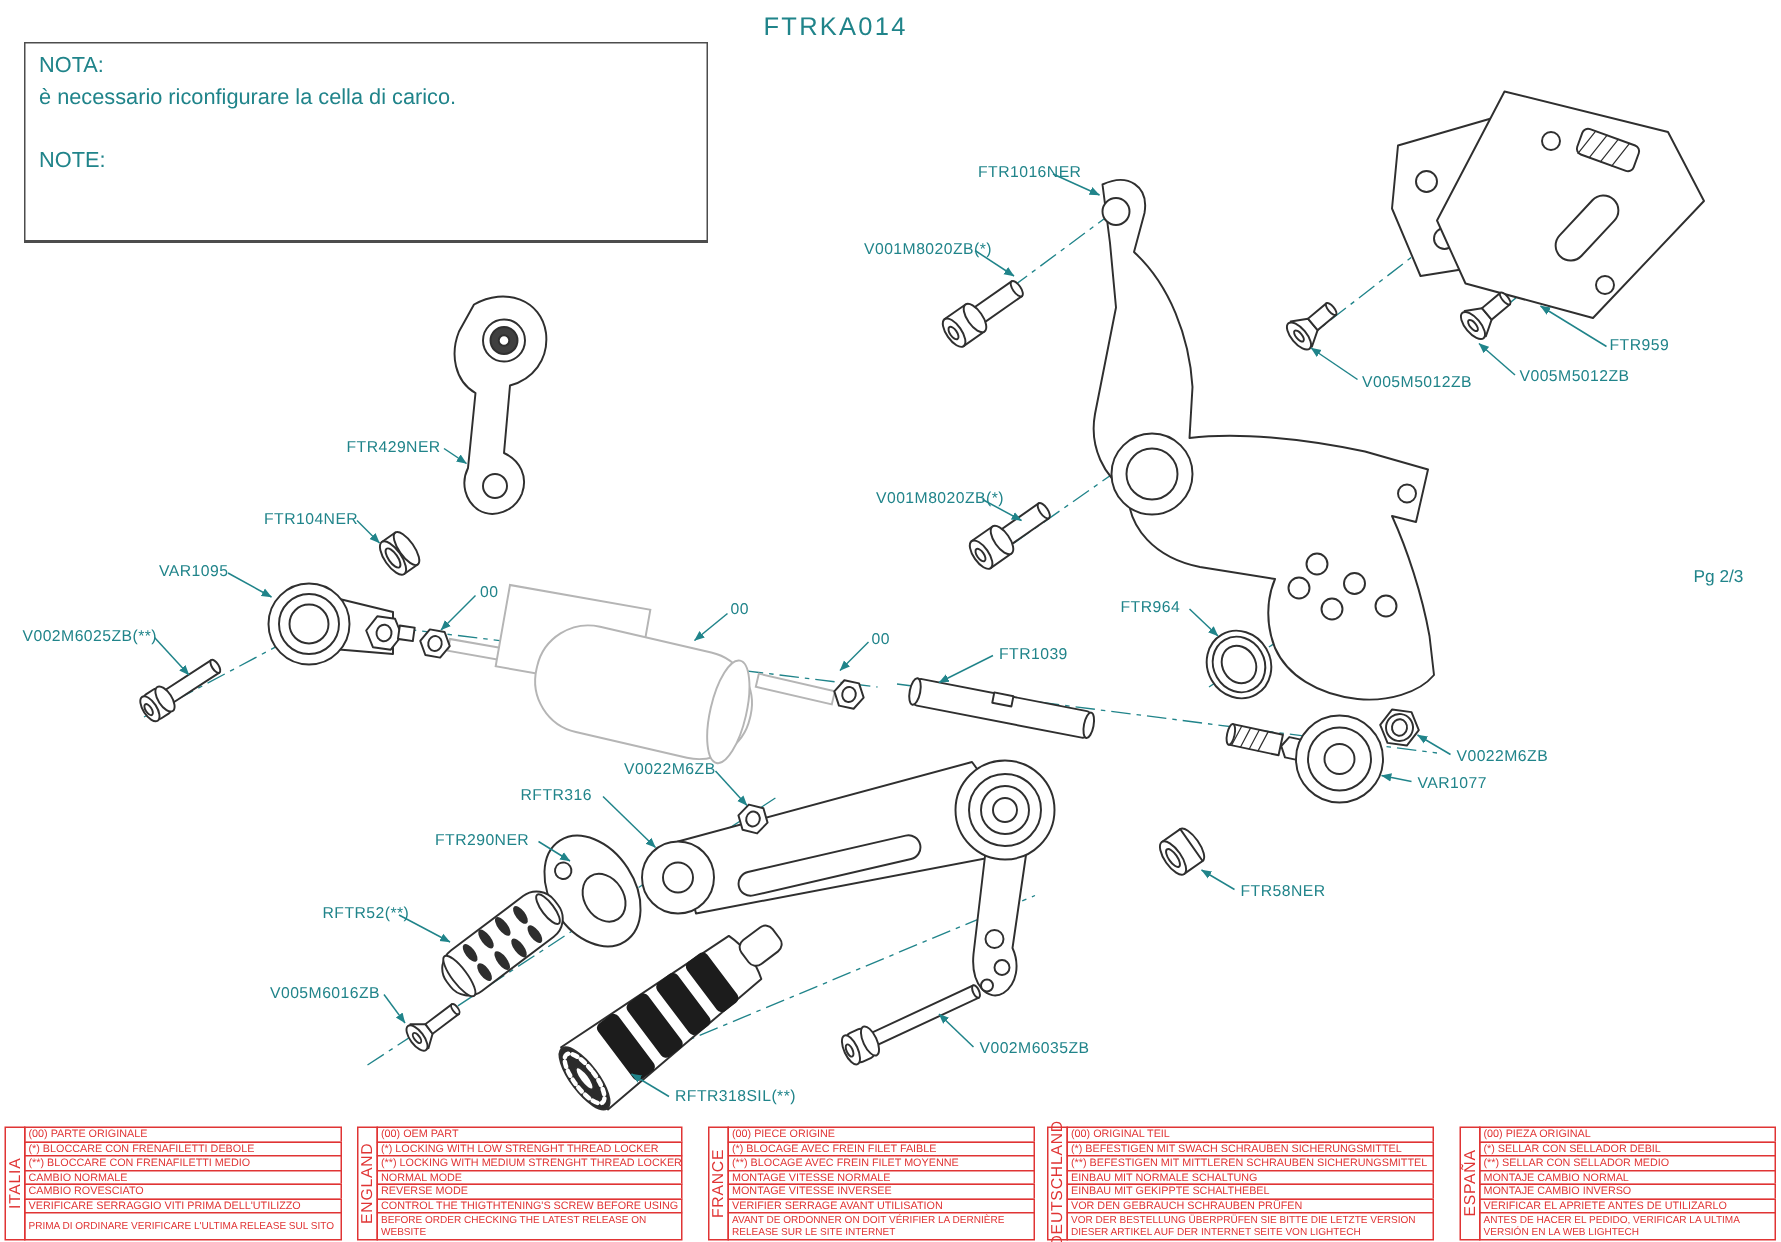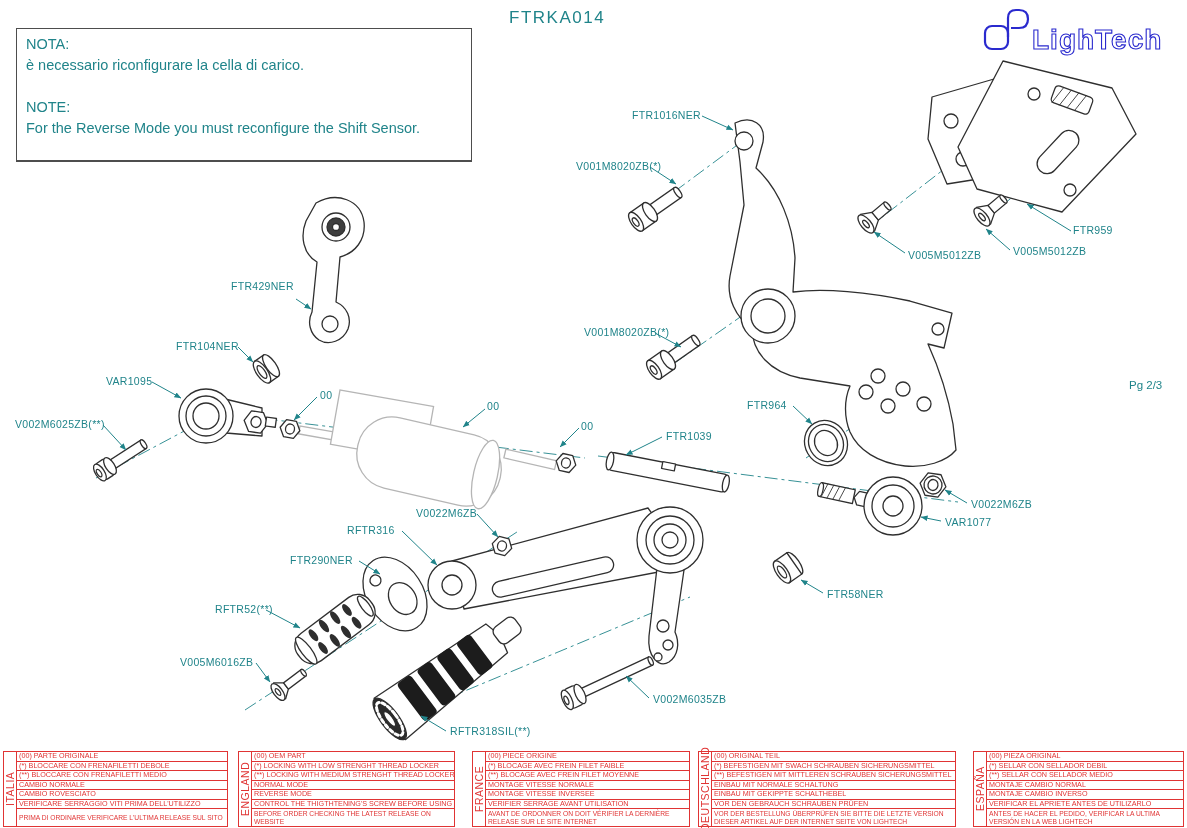--- a/index.html
+++ b/index.html
@@ -311,40 +311,32 @@
         <line x1="967" y1="503" x2="945" y2="490" marker-end="url(#arw)"></line>
         <line x1="941" y1="521" x2="921" y2="517" marker-end="url(#arw)"></line>
       </g>
   </svg>
 
   <div class="notebox">
     <div>NOTA:</div>
     <div>è necessario riconfigurare la cella di carico.</div>
     <div class="nb-gap"></div>
     <div>NOTE:</div>
-    <div>For the Reverse Mode you must reconfigure the Shift Sensor.</div>
   </div>
 
   <div class="title">FTRKA014</div>
   <div class="pg">Pg 2/3</div>
-  <div class="logo">
-    <svg viewBox="0 0 198 54" width="198" height="54">
-      <rect x="3" y="20" width="23" height="23" rx="7" fill="none" stroke="#2A2ACE" stroke-width="2.2"></rect>
-      <path d="M26,31 L26,12 Q26,4 34,4 L37,4 Q46,4 46,13 Q46,22 37,22 L29,22" fill="none" stroke="#2A2ACE" stroke-width="2.2"></path>
-      <text x="50" y="43" font-family="Liberation Sans, sans-serif" font-size="28" font-weight="bold" letter-spacing="1" fill="none" stroke="#2A2ACE" stroke-width="1.1">LighTech</text>
-    </svg>
-  </div>
 
   <div id="callouts">
-      <div class="co" style="left: 632px; top: 109px;">FTR1016NER</div>
+      <div class="co" style="left: 652px; top: 109px;">FTR1016NER</div>
       <div class="co" style="left: 576px; top: 160px;">V001M8020ZB(*)</div>
       <div class="co" style="left: 1073px; top: 224px;">FTR959</div>
       <div class="co" style="left: 908px; top: 249px;">V005M5012ZB</div>
       <div class="co" style="left: 1013px; top: 245px;">V005M5012ZB</div>
-      <div class="co" style="left: 231px; top: 280px;">FTR429NER</div>
+      <div class="co" style="left: 231px; top: 292px;">FTR429NER</div>
       <div class="co" style="left: 176px; top: 340px;">FTR104NER</div>
       <div class="co" style="left: 106px; top: 375px;">VAR1095</div>
       <div class="co" style="left: 15px; top: 418px; text-align: right;">V002M6025ZB(**)</div>
       <div class="co" style="left: 584px; top: 326px;">V001M8020ZB(*)</div>
       <div class="co" style="left: 747px; top: 399px;">FTR964</div>
       <div class="co" style="left: 320px; top: 389px;">00</div>
       <div class="co" style="left: 487px; top: 400px;">00</div>
       <div class="co" style="left: 581px; top: 420px;">00</div>
       <div class="co" style="left: 666px; top: 430px;">FTR1039</div>
       <div class="co" style="left: 416px; top: 507px;">V0022M6ZB</div>

